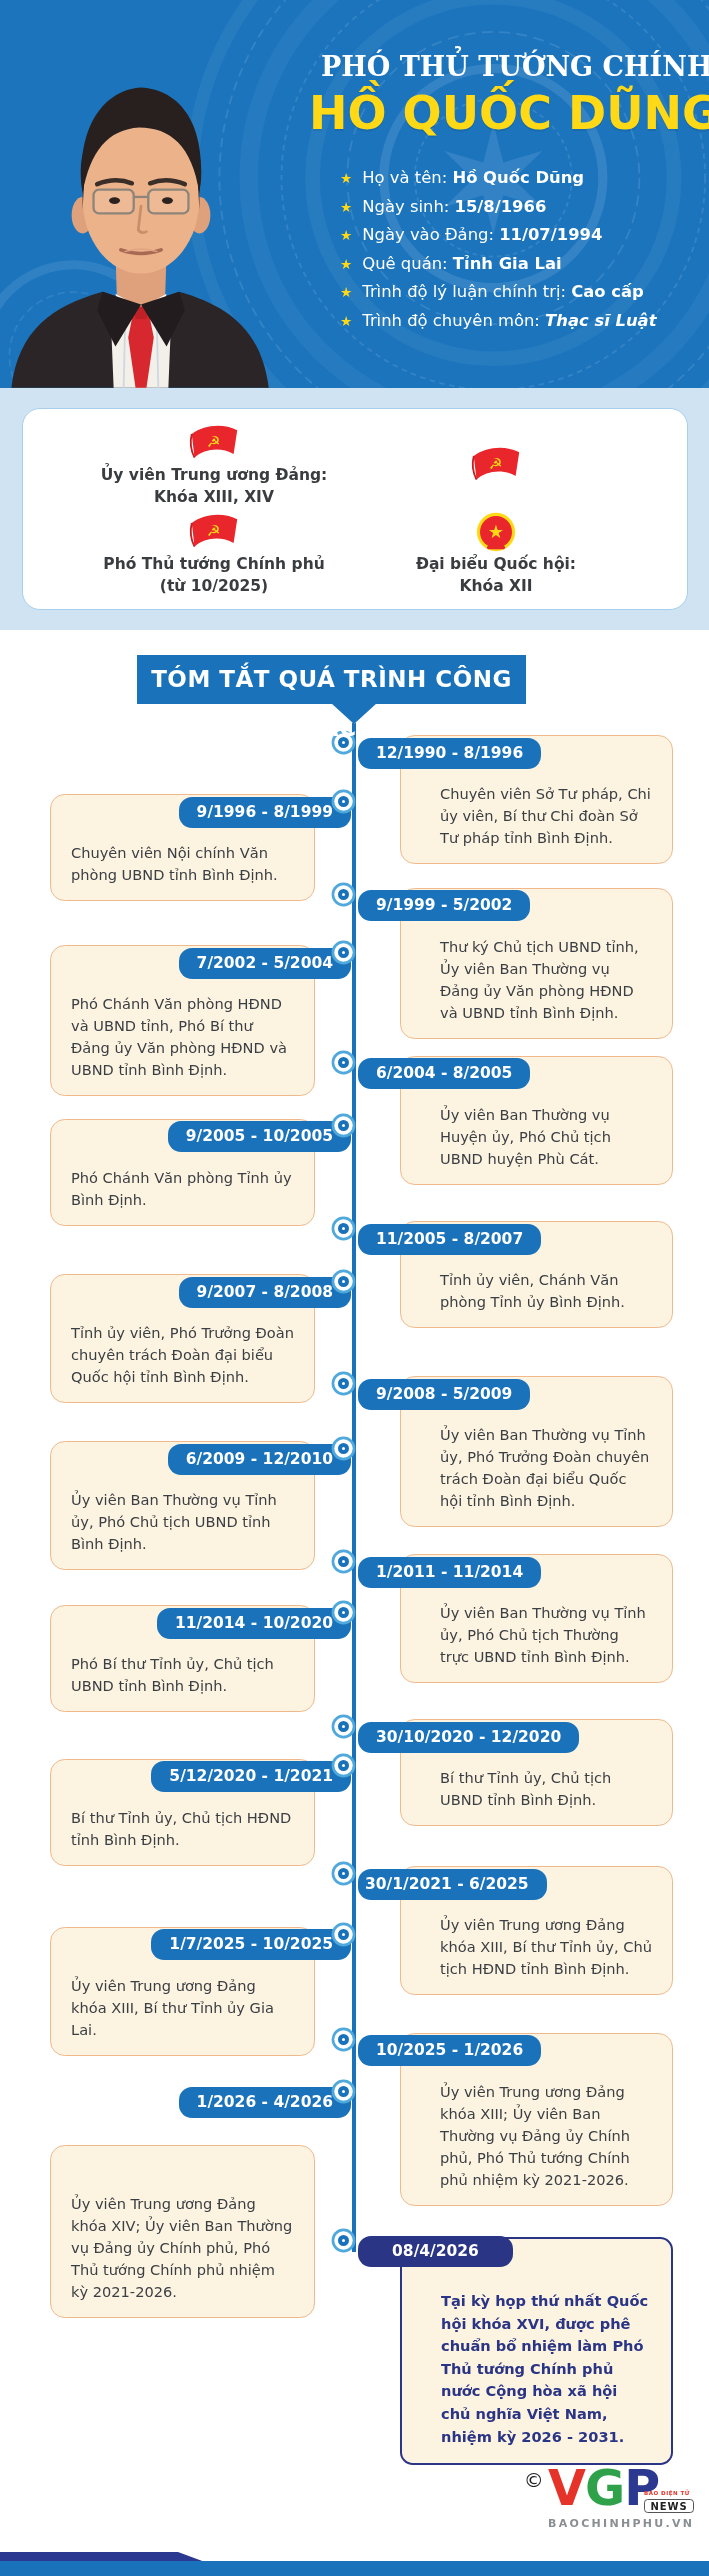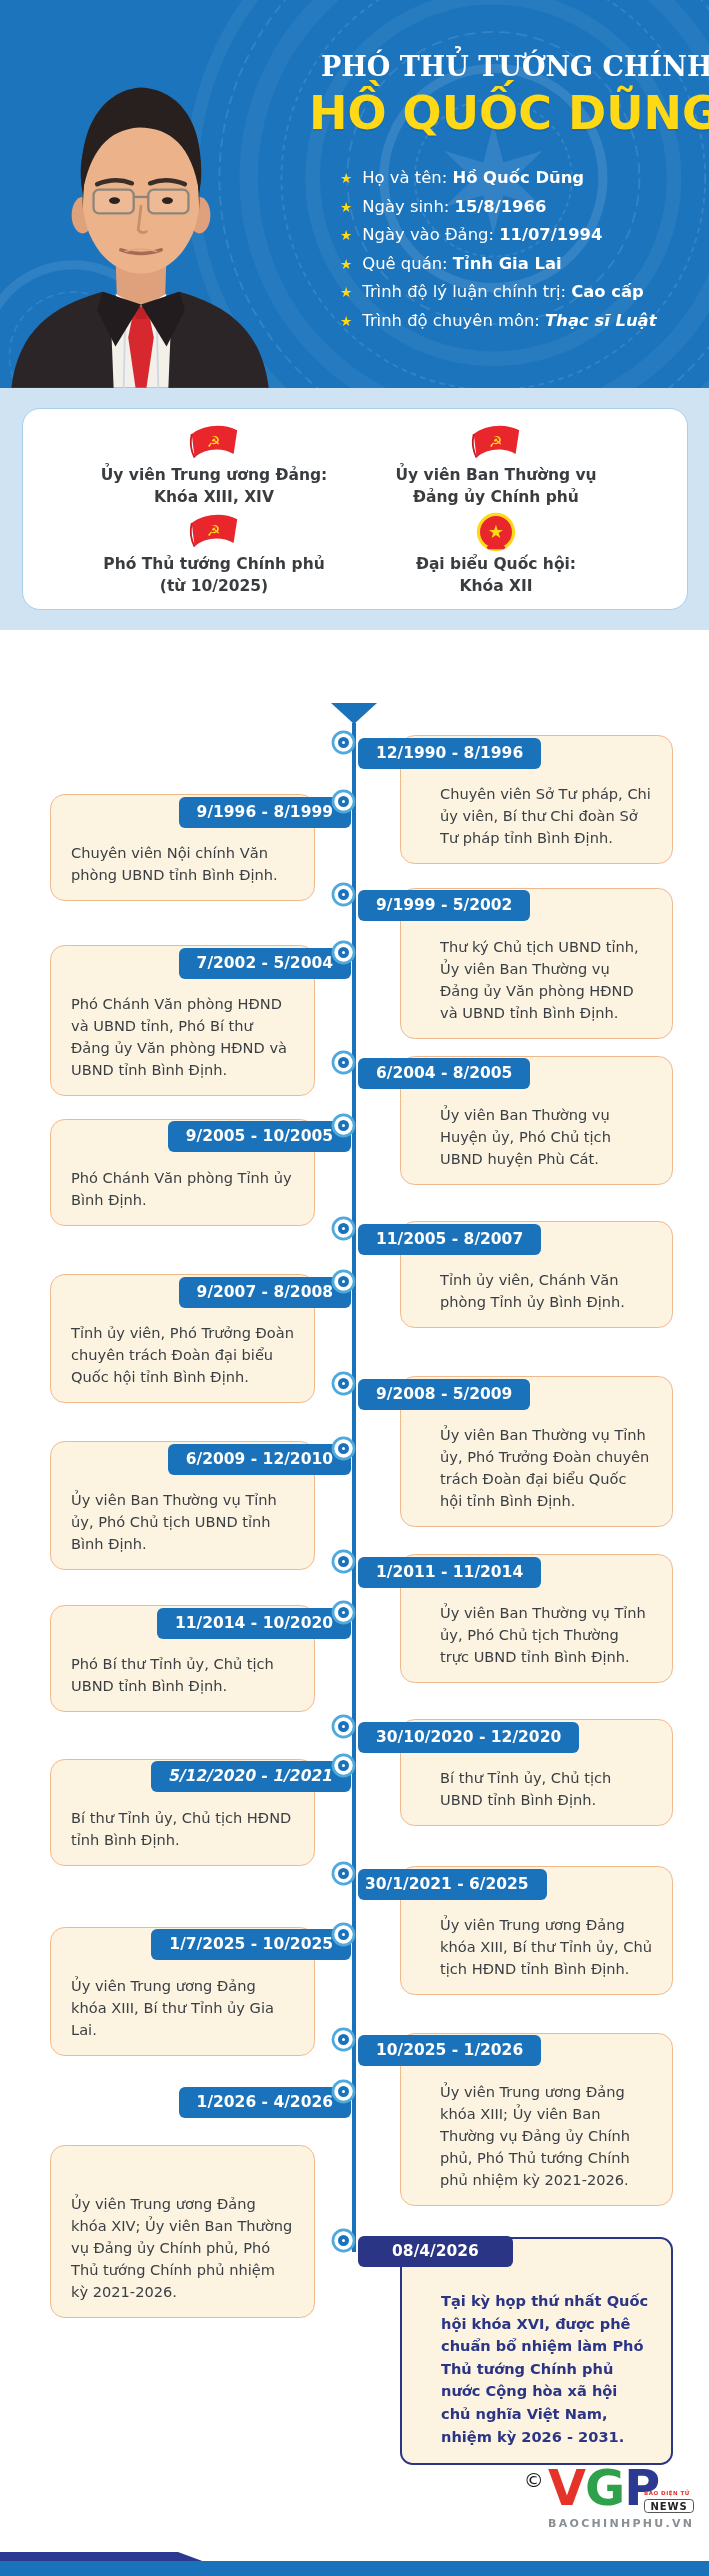--- a/index.html
+++ b/index.html
@@ -40,21 +40,21 @@
     border-left:23px solid transparent;border-right:23px solid transparent;border-top:21px solid #1a72ba;}
   .tl-line{position:absolute;left:352px;top:93px;width:3.7px;height:1529px;background:#1a72ba;z-index:1;}
 
   .tl-card{position:absolute;background:#fdf3e1;border:1.8px solid #efb98c;border-radius:14.6px;
     padding:47px 20px 14.6px 20px;color:#3a3f44;font-size:14.6px;line-height:1.5;z-index:2;}
   .tl-card.left{left:50px;width:265px;}
   .tl-card.right{left:400px;width:273px;padding-left:39px;}
   .tl-card.final{border:2.7px solid #2a3585;color:#2a3585;font-weight:bold;font-size:14.6px;
     line-height:1.55;padding-top:51px;border-radius:12.8px;}
 
-  .tl-pill{position:absolute;height:31px;line-height:31px;background:#1a72ba;border-radius:6px;
+  .tl-pill{position:absolute;height:31px;line-height:31px;background:#1a72ba;border-radius:13px;
     color:#fff;font-weight:bold;font-size:15.5px;text-align:center;padding:0 18px;min-width:155px;
     white-space:nowrap;z-index:3;}
   .tl-pill.right{left:358px;}
   .tl-pill.left{right:359px;}
   .tl-pill.final{background:#2a3585;}
 
   .tl-dot{position:absolute;left:338px;width:11px;height:11px;background:#fff;border:4.6px solid #1a72ba;
     border-radius:50%;box-shadow:0 0 0 3.7px #ffffff,0 0 0 6.4px #4fa9dd;z-index:4;}
 
   
@@ -191,22 +191,20 @@
 Khóa XIII, XIV</div>
         </div>
         <div class="role-item">
           <div class="role-icon">
             <svg width="57" height="40" viewBox="0 0 62 44">
               <path d="M6,12 C20,2 40,0 56,8 L52,34 C38,26 20,28 9,38 Z" fill="#e8262c"></path>
               <path d="M6,12 C4,20 5,30 9,38" stroke="#c41e24" stroke-width="2" fill="none"></path>
               <text x="30" y="26" font-size="17" fill="#ffd916" text-anchor="middle" font-family="DejaVu Sans,sans-serif">☭</text>
             </svg>
           </div>
-          <div class="role-text">Ủy viên Ban Thường vụ
-Đảng ủy Chính phủ</div>
         </div>
         <div class="role-item">
           <div class="role-icon">
             <svg width="57" height="40" viewBox="0 0 62 44">
               <path d="M6,12 C20,2 40,0 56,8 L52,34 C38,26 20,28 9,38 Z" fill="#e8262c"></path>
               <path d="M6,12 C4,20 5,30 9,38" stroke="#c41e24" stroke-width="2" fill="none"></path>
               <text x="30" y="26" font-size="17" fill="#ffd916" text-anchor="middle" font-family="DejaVu Sans,sans-serif">☭</text>
             </svg>
           </div>
           <div class="role-text">Phó Thủ tướng Chính phủ
@@ -221,20 +219,21 @@
               <rect x="13" y="38" width="20" height="4" rx="2" fill="#e8262c"></rect>
             </svg>
           </div>
           <div class="role-text">Đại biểu Quốc hội:
 Khóa XII</div>
         </div>
       </div>
   </div>
 
   <div class="timeline">
+    <div class="tl-banner">TÓM TẮT QUÁ TRÌNH CÔNG TÁC</div>
     <div class="tl-banner-arrow"></div>
     <div class="tl-line"></div>
     <div id="tl-entries">
         <div class="tl-card right" style="top: 105px;">
           <div>Chuyên viên Sở Tư pháp, Chi ủy viên, Bí thư Chi đoàn Sở Tư pháp tỉnh Bình Định.</div>
         </div>
         <div class="tl-pill right" style="top: 108px;">12/1990 - 8/1996</div>
         <div class="tl-dot" style="top: 107px;"></div>
         <div class="tl-card left" style="top: 164px;">
           <div>Chuyên viên Nội chính Văn phòng UBND tỉnh Bình Định.</div>
@@ -292,21 +291,21 @@
         <div class="tl-pill left" style="top: 978px;">11/2014 - 10/2020</div>
         <div class="tl-dot" style="top: 977px;"></div>
         <div class="tl-card right" style="top: 1089px;">
           <div>Bí thư Tỉnh ủy, Chủ tịch UBND tỉnh Bình Định.</div>
         </div>
         <div class="tl-pill right" style="top: 1092px;">30/10/2020 - 12/2020</div>
         <div class="tl-dot" style="top: 1091px;"></div>
         <div class="tl-card left" style="top: 1129px;">
           <div>Bí thư Tỉnh ủy, Chủ tịch HĐND tỉnh Bình Định.</div>
         </div>
-        <div class="tl-pill left" style="top: 1131px; font-style: italic;">5/12/2020 - 1/2021</div>
+        <div class="tl-pill left" style="top: 1131px;">5/12/2020 - 1/2021</div>
         <div class="tl-dot" style="top: 1130px;"></div>
         <div class="tl-card right" style="top: 1236px;">
           <div>Ủy viên Trung ương Đảng khóa XIII, Bí thư Tỉnh ủy, Chủ tịch HĐND tỉnh Bình Định.</div>
         </div>
         <div class="tl-pill right" style="top: 1239px; padding-left: 7px;">30/1/2021 - 6/2025</div>
         <div class="tl-dot" style="top: 1238px;"></div>
         <div class="tl-card left" style="top: 1297px;">
           <div>Ủy viên Trung ương Đảng khóa XIII, Bí thư Tỉnh ủy Gia Lai.</div>
         </div>
         <div class="tl-pill left" style="top: 1299px;">1/7/2025 - 10/2025</div>

